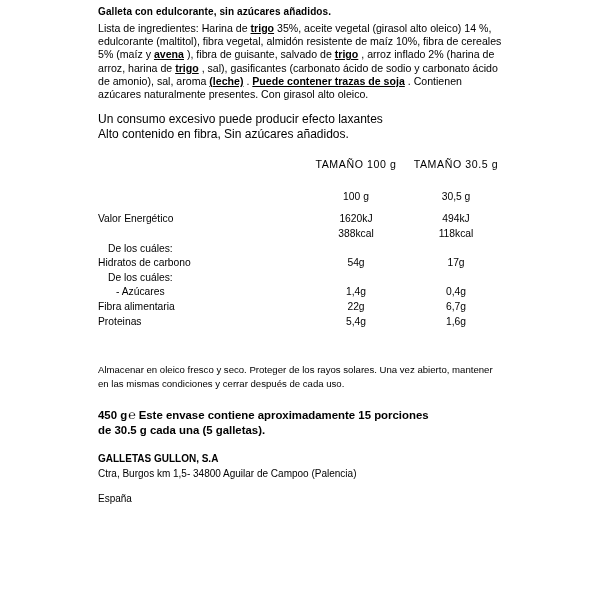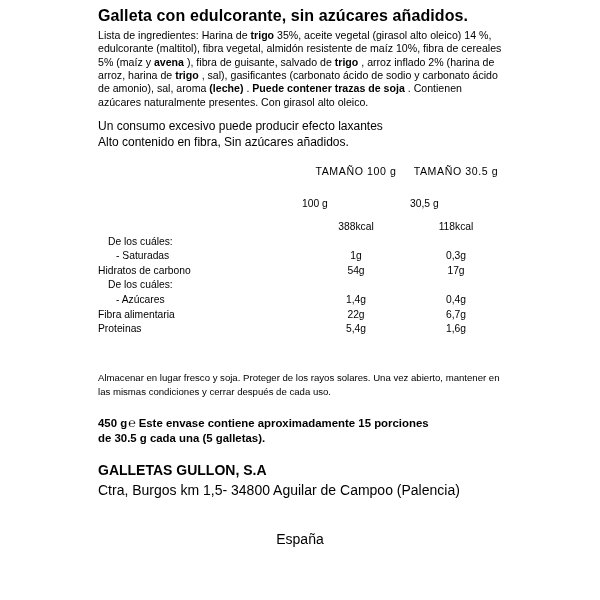--- a/index.html
+++ b/index.html
@@ -15,34 +15,35 @@
     overflow: hidden;
   }
   .page {
     position: relative;
     width: 600px;
     height: 600px;
     box-sizing: border-box;
     padding: 6px 98px 0 98px;
   }
   .title {
-    font-size: 16px;
+    font-size: 10px;
     font-weight: bold;
     line-height: 1.25;
     margin: 0 0 3px 0;
     letter-spacing: 0.1px;
   }
   .ingredients {
     font-size: 10.6px;
     line-height: 1.26;
     text-align: left;
     margin: 0 0 10px 0;
   }
   .ingredients b {
     font-weight: bold;
+    text-decoration: underline;
   }
   .notes {
     font-size: 12px;
     line-height: 1.3;
     margin: 0 0 14px 0;
   }
   .notes div {
     margin: 0;
   }
   table.nutrition {
@@ -72,21 +73,21 @@
     padding-bottom: 18px;
   }
   tr.header td.col1, tr.header td.col2 {
     text-align: center;
     padding-right: 0;
   }
   tr.serving td {
     padding-bottom: 2px;
   }
   tr.serving td.col1, tr.serving td.col2 {
-    text-align: left;
+    text-align: center;
     padding-right: 0;
   }
   tr.sub td.label {
     padding-left: 10px;
   }
   tr.subsub td.label {
     padding-left: 18px;
   }
   tr.energy td.col1, tr.energy td.col2,
   tr.plain td.col1, tr.plain td.col2 {
@@ -105,32 +106,31 @@
     font-weight: bold;
     line-height: 1.3;
   }
   .weight-block .e-mark {
     font-weight: normal;
     font-size: 12.5px;
     padding: 0 3px 0 1px;
   }
   .company {
     margin-top: 14px;
-    font-size: 14px;
+    font-size: 10px;
     line-height: 1.45;
   }
   .company .name {
     font-weight: bold;
   }
   .company .addr, .company .country {
     font-weight: normal;
   }
   .country {
-    margin-top: 29px;
-    text-align: center;
+    margin-top: 11px;
   }
 </style>
 </head>
 <body>
 
 <div class="page">
 
   <div class="title">Galleta con edulcorante, sin azúcares añadidos.</div>
 
   <div class="ingredients"><span>Lista de ingredientes: Harina de </span><b>trigo</b><span> 35%, aceite vegetal (girasol alto oleico) 14 %, edulcorante (maltitol), fibra vegetal, almidón resistente de maíz 10%, fibra de cereales 5% (maíz y </span><b>avena</b><span> ), fibra de guisante, salvado de </span><b>trigo</b><span> , arroz inflado 2% (harina de arroz, harina de </span><b>trigo</b><span> , sal), gasificantes (carbonato ácido de sodio y carbonato ácido de amonio), sal, aroma </span><b>(leche)</b><span> . </span><b>Puede contener trazas de soja</b><span> . Contienen azúcares naturalmente presentes. Con girasol alto oleico.</span></div>
@@ -150,35 +150,35 @@
       <tr class="serving">
         <td class="label"></td>
         <td class="col1">100 g</td>
         <td class="col2">30,5 g</td>
       </tr>
       <tr class="spacer-row">
         <td></td>
         <td></td>
         <td></td>
       </tr>
+    <tr class="energy">
+          <td class="label">Valor  Energético</td>
+          <td class="col1">1620kJ</td>
+          <td class="col2">494kJ</td>
+        </tr>
         <tr class="energy">
           <td class="label"></td>
           <td class="col1">388kcal</td>
           <td class="col2">118kcal</td>
         </tr>
         <tr class="sub plain">
           <td class="label">De los cuáles:</td>
           <td class="col1"></td>
           <td class="col2"></td>
         </tr>
-        <tr class="subsub plain">
-          <td class="label">-  Saturadas</td>
-          <td class="col1">1g</td>
-          <td class="col2">0,3g</td>
-        </tr>
         <tr class="plain">
           <td class="label">Hidratos  de  carbono</td>
           <td class="col1">54g</td>
           <td class="col2">17g</td>
         </tr>
         <tr class="sub plain">
           <td class="label">De los cuáles:</td>
           <td class="col1"></td>
           <td class="col2"></td>
         </tr>
@@ -193,21 +193,21 @@
           <td class="col2">6,7g</td>
         </tr>
         <tr class="plain">
           <td class="label">Proteinas</td>
           <td class="col1">5,4g</td>
           <td class="col2">1,6g</td>
         </tr>
       </tbody>
   </table>
 
-  <div class="storage">Almacenar en lugar fresco y soja. Proteger de los rayos solares. Una vez abierto, mantener en las mismas condiciones y cerrar después de cada uso.</div>
+  <div class="storage">Almacenar en oleico fresco y seco. Proteger de los rayos solares. Una vez abierto, mantener en las mismas condiciones y cerrar después de cada uso.</div>
 
   <div class="weight-block">
     <span>450 g</span><span class="e-mark">℮</span><span>Este envase contiene aproximadamente 15 porciones</span><br>
     <span>de 30.5 g cada una (5 galletas).</span>
   </div>
 
   <div class="company">
     <div class="name">GALLETAS GULLON, S.A</div>
     <div class="addr">Ctra, Burgos km 1,5- 34800 Aguilar de Campoo (Palencia)</div>
     <div class="country">España</div>

